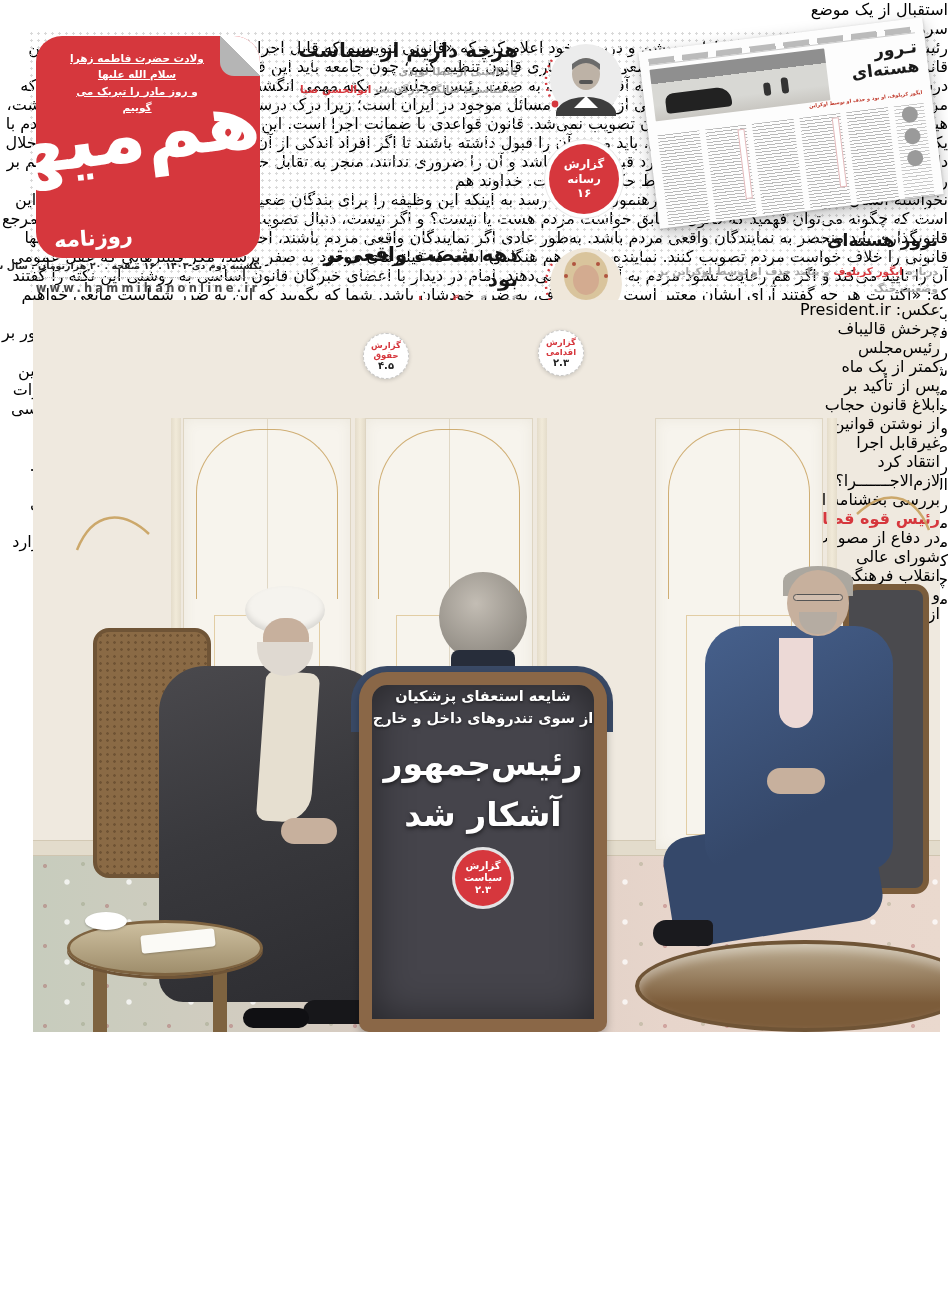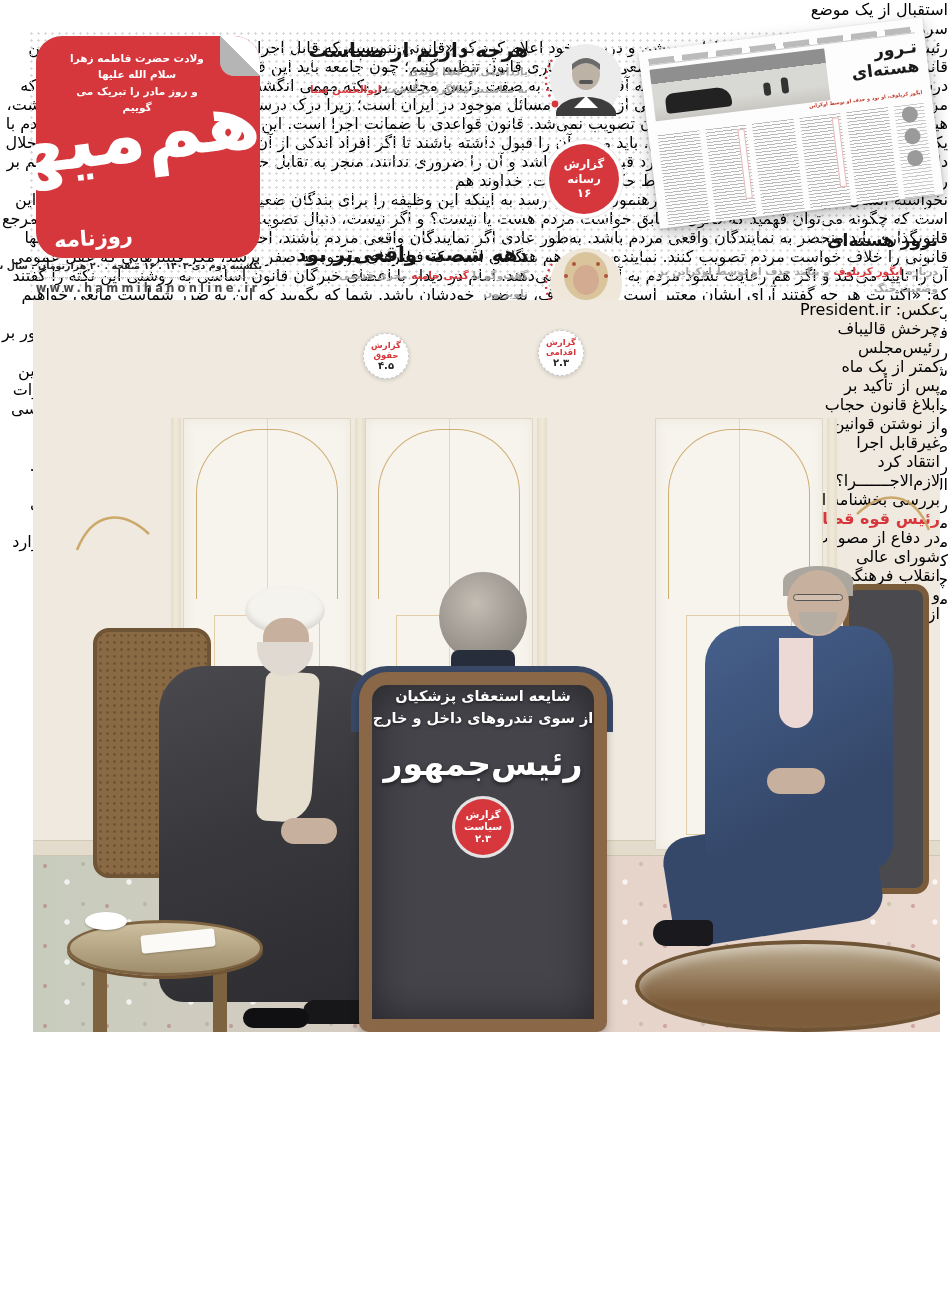--- a/index.html
+++ b/index.html
@@ -8,32 +8,32 @@
 
   
   .header{position:absolute;inset:0 0 auto 0;height:298px;}
   .dots{position:absolute;left:28px;top:30px;right:8px;bottom:6px;
     background-image:radial-gradient(#d9d9d9 1px,transparent 1.3px);background-size:7px 7px;}
   .logo{position:absolute;left:36px;top:36px;width:224px;height:222px;background:#d6373d;
     border-radius:26px;color:#fff;overflow:hidden;}
   .logo .fold{position:absolute;top:0;right:0;width:40px;height:40px;
     background:linear-gradient(225deg,#fff 0 49%,#b5b5b5 49% 100%);border-radius:0 22px 0 14px;}
   .logo .blessing{position:absolute;top:14px;right:52px;left:30px;text-align:center;
-    font-size:10.5px;font-weight:700;line-height:1.55;}
+    font-size:10.5px;font-weight:700;line-height:1.55;text-decoration:underline;}
   .logo .word{position:absolute;left:0;right:0;top:34px;text-align:center;font-size:78px;
     font-weight:900;transform:rotate(-7deg);letter-spacing:-4px;line-height:1.6;}
   .logo .kind{position:absolute;left:18px;bottom:8px;font-size:21px;font-weight:900;transform:rotate(-4deg);}
   .dateline{position:absolute;left:34px;top:260px;width:228px;font-size:9.5px;font-weight:700;
     color:#222;white-space:nowrap;text-align:center;}
   .siteurl{position:absolute;left:34px;top:277px;width:228px;font-size:11.5px;font-weight:700;
     color:#4a4a4a;letter-spacing:3.2px;direction:ltr;text-align:center;border-top:1px dotted #bbb;padding-top:3px;}
 
   
   .teasers{position:absolute;left:292px;top:38px;width:336px;}
-  .teaser{display:flex;flex-direction:row-reverse;gap:12px;margin-bottom:14px;direction:ltr;}
+  .teaser{display:flex;flex-direction:row-reverse;gap:22px;margin-bottom:14px;direction:ltr;}
   .tz-text{direction:rtl;text-align:right;width:238px;}
   .tz-h{font-size:20px;font-weight:900;color:#141414;line-height:1.25;}
   .tz-s{font-size:10.5px;font-weight:700;color:#a3a3a3;line-height:1.7;}
   .red{color:#d6373d;font-weight:900;}
   .portrait{position:relative;width:88px;height:88px;flex:0 0 88px;}
   .portrait svg{position:absolute;inset:0;}
   .badge-red{width:70px;height:70px;margin:4px 9px;border-radius:50%;background:#d6373d;color:#fff;
     display:flex;flex-direction:column;align-items:center;justify-content:center;
     font-weight:900;font-size:11.5px;line-height:1.25;box-shadow:0 0 0 4px #fff,0 0 0 5px #e9e9e9;}
   .badge-red .num{font-size:12px;}
@@ -345,20 +345,21 @@
       <div class="shape cm-shoulders"></div>
       <div class="shape cm-chair"></div>
     </div>
     <div class="chair-text" style="left:326px;top:385px;position:absolute;width:248px;">
       <div class="ct-small">
         <div>شایعه استعفای پزشکیان</div>
         <div>از سوی تندروهای داخل و خارج</div>
       </div>
       <div class="ct-big">
         <div>رئیس‌جمهور</div>
+        <div>آشکار شد</div>
       </div>
       <div class="ct-badge">
         <span>گزارش</span>
         <span>سیاست</span>
         <span>۲.۳</span>
       </div>
     </div>
 
     <div class="qalibaf">
       <div class="shape q-chairback"></div>

